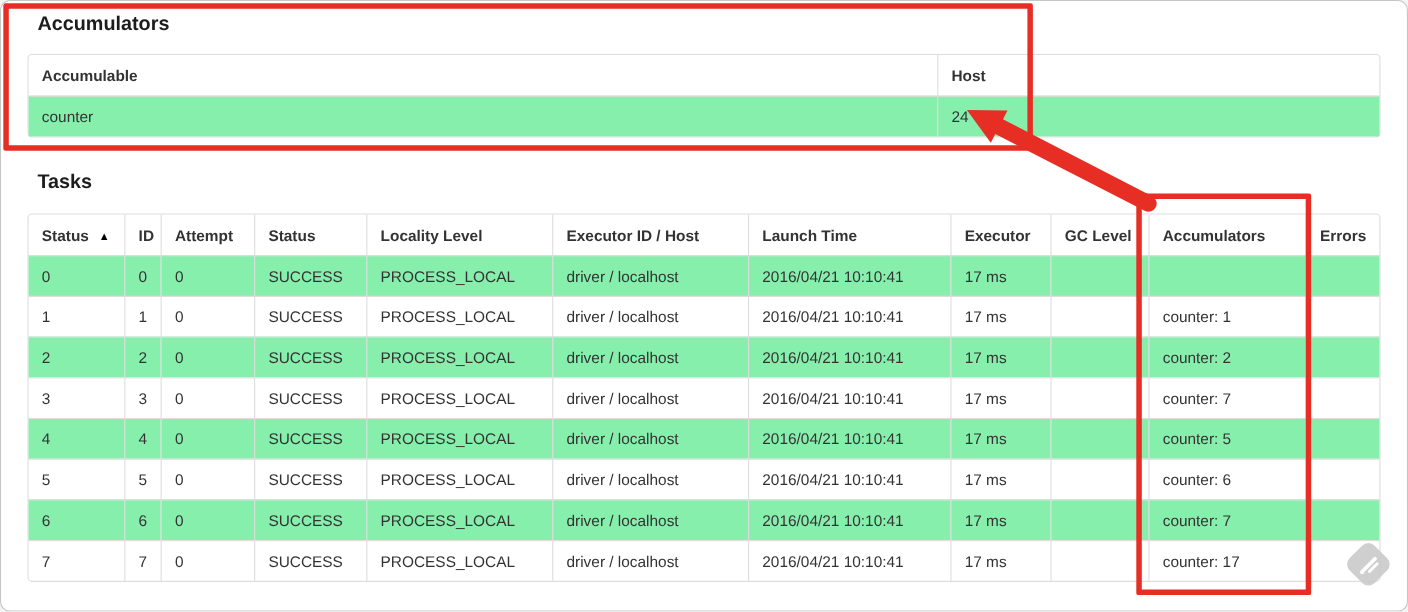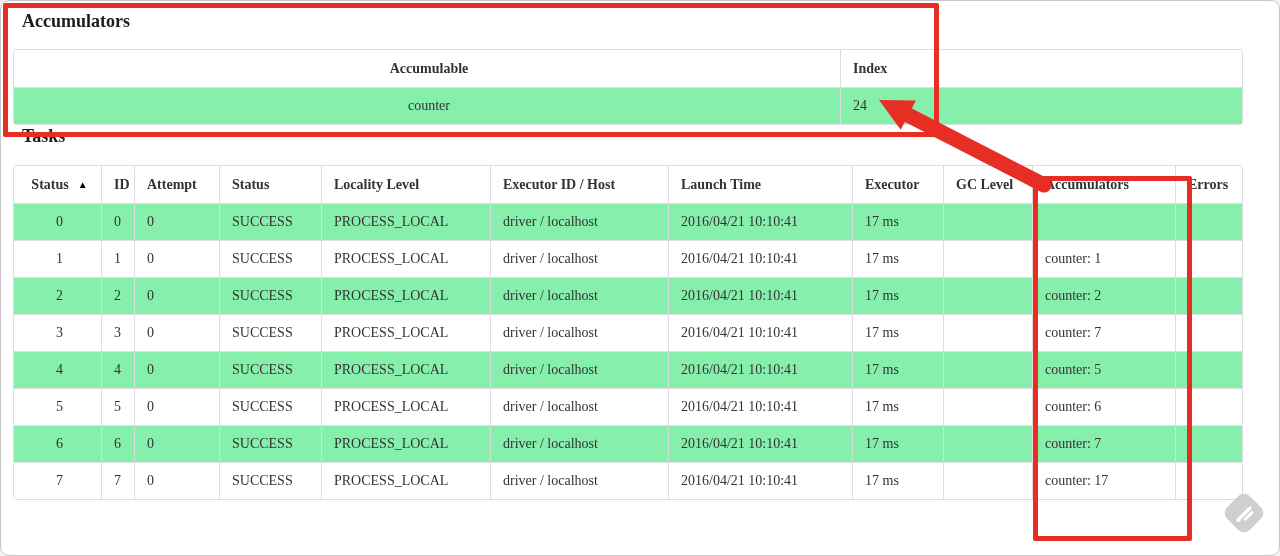--- a/index.html
+++ b/index.html
@@ -8,21 +8,21 @@
     position:relative;
     width:1280px; height:556px;
     background:#ffffff;
     border:1px solid #c6c6c6;
     border-radius:9px;
     overflow:hidden;
     font-family:"Liberation Sans", sans-serif;
     font-size:14px;
     color:#333333;
   }
-  .content { padding:9px 26px 0 12px;font-family:Liberation Serif, serif; }
+  .content { padding:9px 26px 0 24px; }
   .section-title {
     font-size:18px;
     font-weight:bold;
     color:#1c1c1c;
     margin-left:9px;
     line-height:22px;
   }
   .tbl-wrap { margin-top:17px; }
   table.ui-table {
     border-collapse:separate;
@@ -38,25 +38,25 @@
     padding:0 8px 0 12px;
     border-left:1px solid #dddddd;
     text-align:left;
     vertical-align:middle;
     white-space:nowrap;
     overflow:hidden;
     font-size:14px;
     color:#333333;
   }
   table.ui-table th { font-weight:bold; }
-  table.ui-table th:first-child, table.ui-table td:first-child { border-left:none;text-align:center; }
+  table.ui-table th:first-child, table.ui-table td:first-child { border-left:none; }
   table.ui-table tbody td { border-top:1px solid #dddddd; }
   tr.stripe td { background:#86efac; }
   .sort-icon { font-size:10px; margin-left:9px; color:#000; vertical-align:1px; }
-  .tasks-gap { }
+  .tasks-gap { margin-top:29px; }
 
   
   .anno { position:absolute; inset:0; pointer-events:none; z-index:20; }
   .anno-box { position:absolute; border:5px solid var(--red, #e62e24); border-radius:2px; }
   .anno-box-1 { left:2px; top:2px; width:936px; height:134px; }
   .anno-box-2 { left:1032px; top:175px; width:159px; height:365px; }
   .anno-svg { position:absolute; left:0; top:0; }
   .watermark { position:absolute; left:1216px; top:488px; width:56px; height:52px; opacity:0.92; }
 </style>
 </head>
@@ -69,21 +69,21 @@
       <div class="section-title">Accumulators</div>
       <div class="tbl-wrap">
         <table class="ui-table">
           <colgroup>
               <col style="width:826px">
               <col style="width:402px">
             </colgroup>
           <thead>
             <tr>
               <th>Accumulable</th>
-              <th>Index</th>
+              <th>Host</th>
             </tr>
           </thead>
           <tbody>
             <tr class="stripe">
               <td>counter</td>
               <td>24</td>
             </tr>
           </tbody>
         </table>
       </div>

